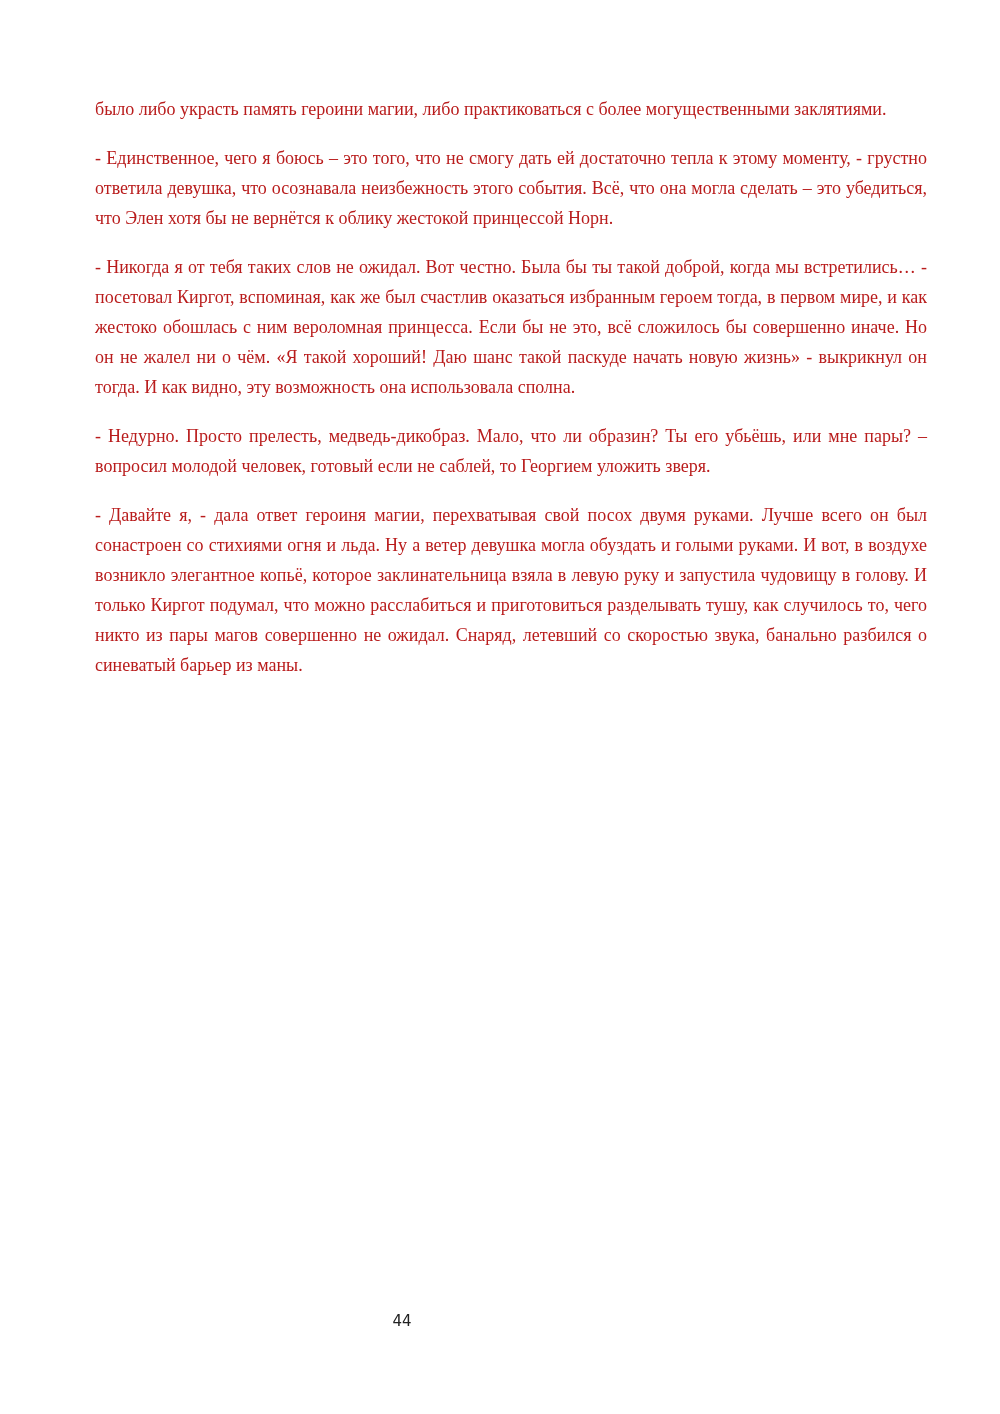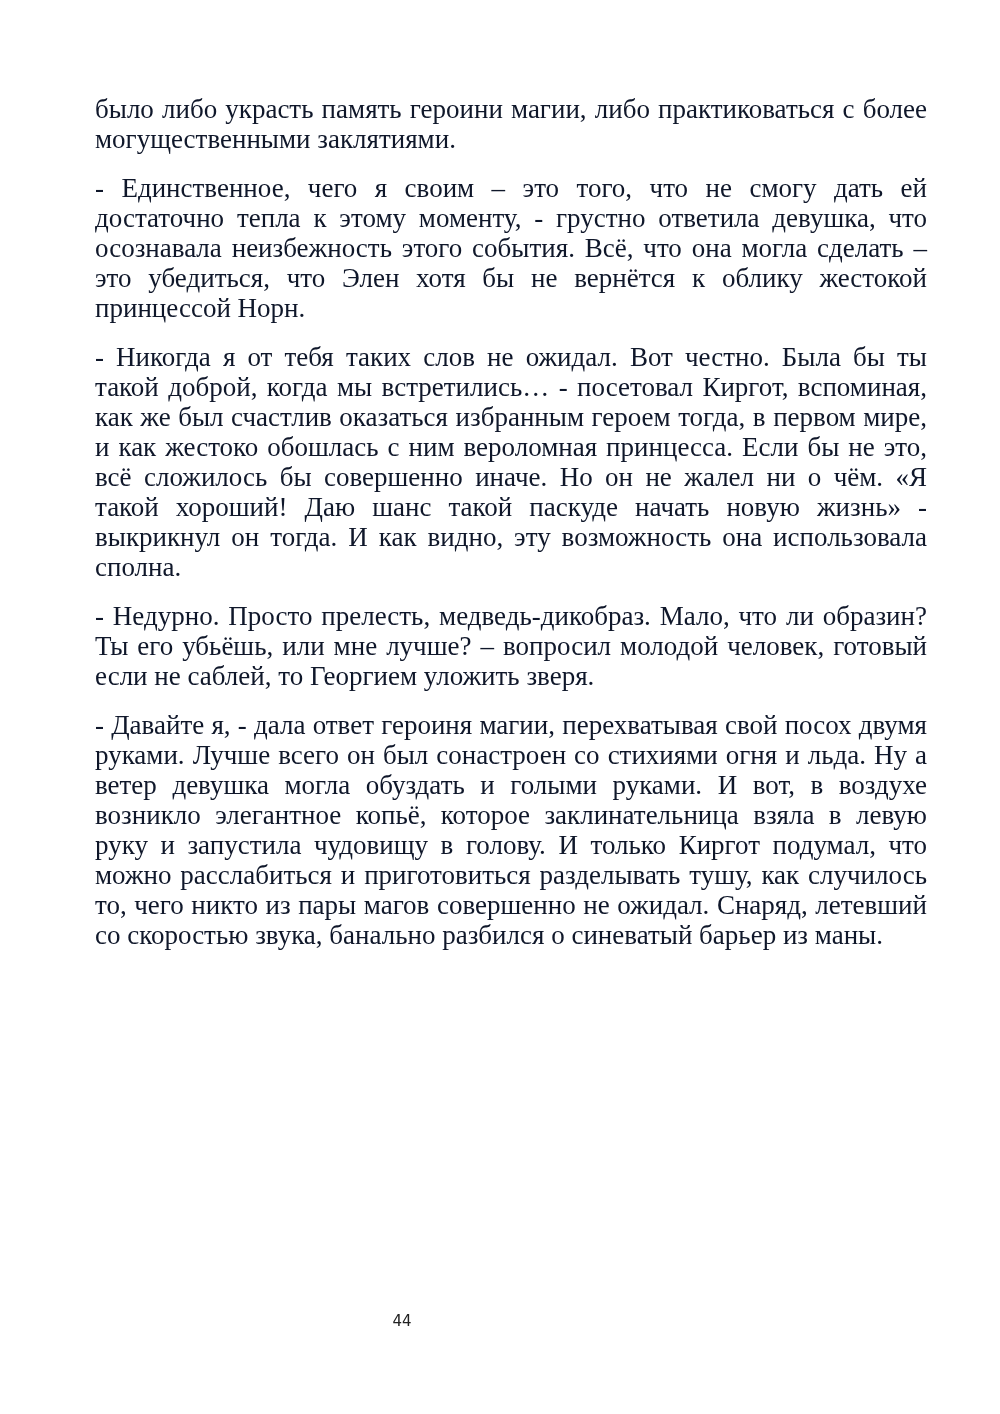--- a/index.html
+++ b/index.html
@@ -12,23 +12,23 @@
     height: 1414px;
     position: relative;
     overflow: hidden;
   }
   .page {
     position: absolute;
     left: 95px;
     top: 94px;
     width: 832px;
     font-family: "Liberation Serif", serif;
-    font-size: 27px;
+    font-size: 18px;
     line-height: 30px;
-    color: #0f172a;
+    color: #b91c1c;
   }
   .para {
     margin: 0 0 19px 0;
     text-align: justify;
     text-align-last: left;
     hyphens: none;
   }
   .page-number {
     position: absolute;
     left: 0;
@@ -38,19 +38,19 @@
     font-family: "DejaVu Sans", sans-serif;
     font-size: 15px;
     color: #222222;
   }
 </style>
 </head>
 <body>
 
 <div class="page">
   <p class="para">было либо украсть память героини магии, либо практиковаться с более могущественными заклятиями.</p>
-  <p class="para">- Единственное, чего я своим – это того, что не смогу дать ей достаточно тепла к этому моменту, - грустно ответила девушка, что осознавала неизбежность этого события. Всё, что она могла сделать – это убедиться, что Элен хотя бы не вернётся к облику жестокой принцессой Норн.</p>
+  <p class="para">- Единственное, чего я боюсь – это того, что не смогу дать ей достаточно тепла к этому моменту, - грустно ответила девушка, что осознавала неизбежность этого события. Всё, что она могла сделать – это убедиться, что Элен хотя бы не вернётся к облику жестокой принцессой Норн.</p>
   <p class="para">- Никогда я от тебя таких слов не ожидал. Вот честно. Была бы ты такой доброй, когда мы встретились… - посетовал Киргот, вспоминая, как же был счастлив оказаться избранным героем тогда, в первом мире, и как жестоко обошлась с ним вероломная принцесса. Если бы не это, всё сложилось бы совершенно иначе. Но он не жалел ни о чём. «Я такой хороший! Даю шанс такой паскуде начать новую жизнь» - выкрикнул он тогда. И как видно, эту возможность она использовала сполна.</p>
-  <p class="para">- Недурно. Просто прелесть, медведь-дикобраз. Мало, что ли образин? Ты его убьёшь, или мне лучше? – вопросил молодой человек, готовый если не саблей, то Георгием уложить зверя.</p>
+  <p class="para">- Недурно. Просто прелесть, медведь-дикобраз. Мало, что ли образин? Ты его убьёшь, или мне пары? – вопросил молодой человек, готовый если не саблей, то Георгием уложить зверя.</p>
   <p class="para">- Давайте я, - дала ответ героиня магии, перехватывая свой посох двумя руками. Лучше всего он был сонастроен со стихиями огня и льда. Ну а ветер девушка могла обуздать и голыми руками. И вот, в воздухе возникло элегантное копьё, которое заклинательница взяла в левую руку и запустила чудовищу в голову. И только Киргот подумал, что можно расслабиться и приготовиться разделывать тушу, как случилось то, чего никто из пары магов совершенно не ожидал. Снаряд, летевший со скоростью звука, банально разбился о синеватый барьер из маны.</p>
 </div>
 
 <div class="page-number">44</div>
 
 </body></html>

